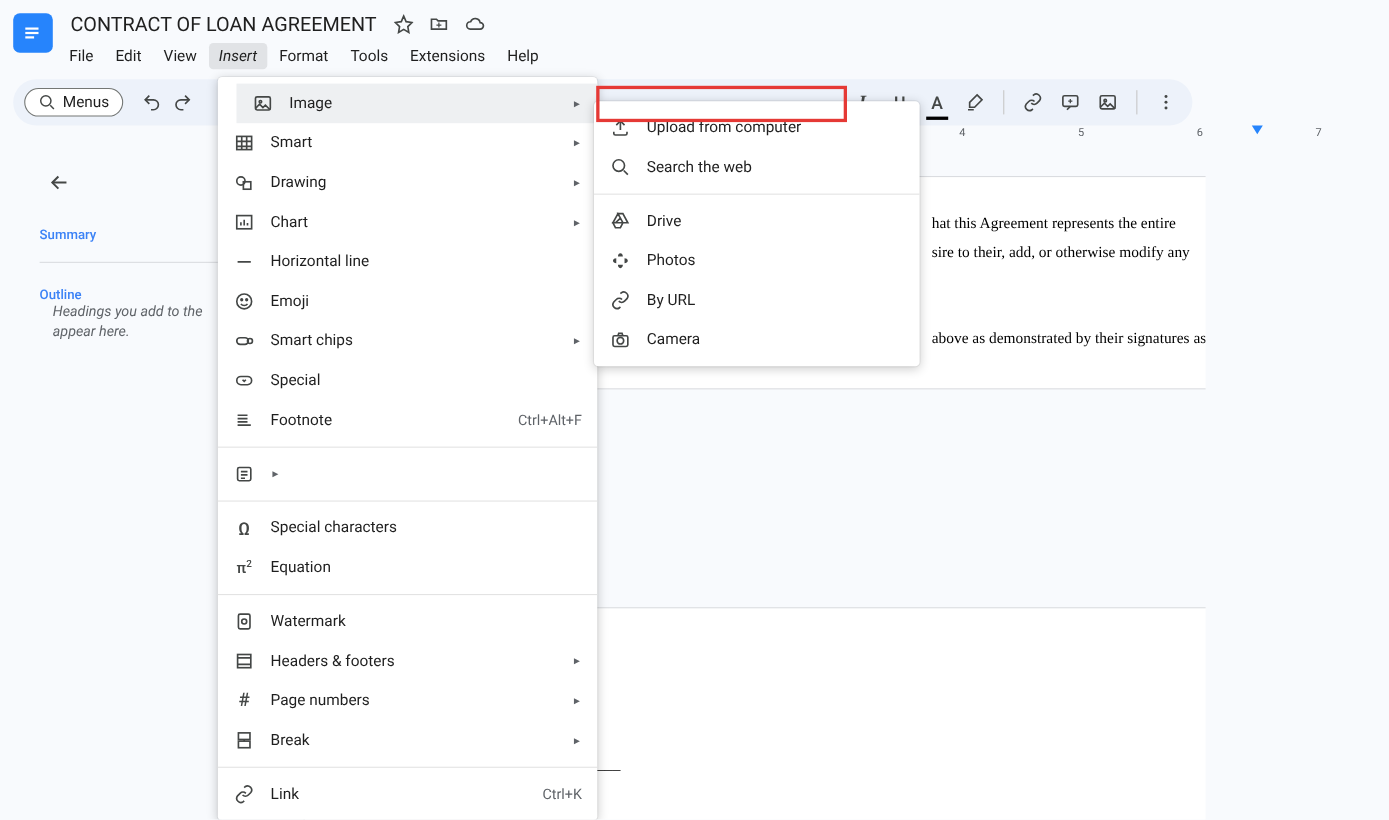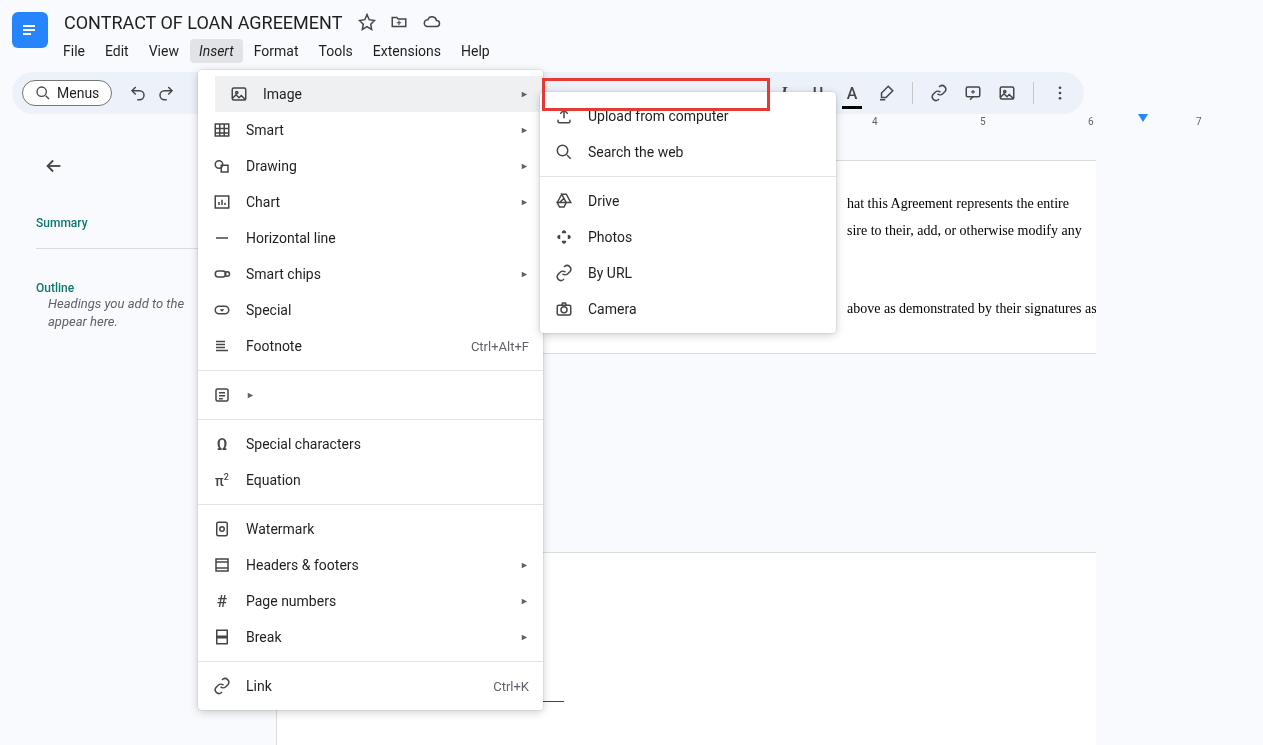--- a/index.html
+++ b/index.html
@@ -33,21 +33,21 @@
 .ruler-wrap { position: relative; height: 18px; margin: 0 12px; }
 .ruler { position: absolute; left: 265px; right: 0; height: 18px; font-size: 10px; color: #5f6368; }
 .ruler-tick { position: absolute; top: 2px; font-size: 10px; }
 .ruler-marker { position: absolute; top: 0; width: 0; height: 0; border-left: 5px solid transparent; border-right: 5px solid transparent; border-top: 8px solid #2684fc; }
 
 
 .body-area { display: flex; position: relative; height: calc(100% - 130px); }
 .v-ruler { width: 16px; position: relative; }
 .sidebar { width: 240px; padding: 16px 12px 0 20px; }
 .back-btn { width: 36px; height: 36px; display: flex; align-items: center; justify-content: center; color: #444746; border-radius: 50%; }
-.side-label { font-size: 12px; font-weight: 500; color: #0f766e; margin-top: 32px; text-transform: none; }
+.side-label { font-size: 12px; font-weight: 500; color: #3b82f6; margin-top: 22px; text-transform: none; }
 .side-hr { border: none; border-top: 1px solid #dadce0; margin: 18px 0; }
 .side-hint { font-size: 13px; color: #5f6368; font-style: italic; line-height: 1.4; margin-left: 12px; }
 
 .doc-canvas { flex: 1; position: relative; overflow: hidden; }
 .page { position: absolute; top: 28px; left: 20px; width: 970px; background: #fff; border: 1px solid #dadce0; padding: 30px 70px; font-family: Georgia, serif; font-size: 14px; line-height: 1.9; color: #000; }
 .page2 { top: 420px; height: 320px; }
 .sig-line { margin-top: 60px; letter-spacing: 0; }
 
 
 .menu { position: absolute; background: #fff; border-radius: 4px; box-shadow: 0 2px 10px rgba(0,0,0,.2), 0 0 0 1px rgba(0,0,0,.05); padding: 6px 0; z-index: 100; }
@@ -269,20 +269,31 @@
         <span class="micon">
           <svg width="18" height="18" viewBox="0 0 24 24" stroke="#444746" stroke-width="2">
             <path d="M4 12h16"></path>
           </svg>
         </span>
         <span class="mlabel">Horizontal line</span>
       </div>
       <div class="menu-item">
         <span class="micon">
           <svg width="18" height="18" viewBox="0 0 24 24" fill="none" stroke="#444746" stroke-width="2">
+            <circle cx="12" cy="12" r="9"></circle>
+            <circle cx="9" cy="10" r="1" fill="#444746"></circle>
+            <circle cx="15" cy="10" r="1" fill="#444746"></circle>
+            <path d="M8 15c1 1.5 2.5 2 4 2s3-.5 4-2"></path>
+          </svg>
+        </span>
+        <span class="mlabel">Emoji</span>
+      </div>
+      <div class="menu-item">
+        <span class="micon">
+          <svg width="18" height="18" viewBox="0 0 24 24" fill="none" stroke="#444746" stroke-width="2">
             <rect x="3" y="8" width="14" height="8" rx="4"></rect>
             <circle cx="19" cy="12" r="3"></circle>
           </svg>
         </span>
         <span class="mlabel">Smart chips</span>
         <span class="marrow" style="font-size: 9px;">►</span>
       </div>
       <div class="menu-item">
         <span class="micon">
           <svg width="18" height="18" viewBox="0 0 24 24" fill="none" stroke="#444746" stroke-width="2">

